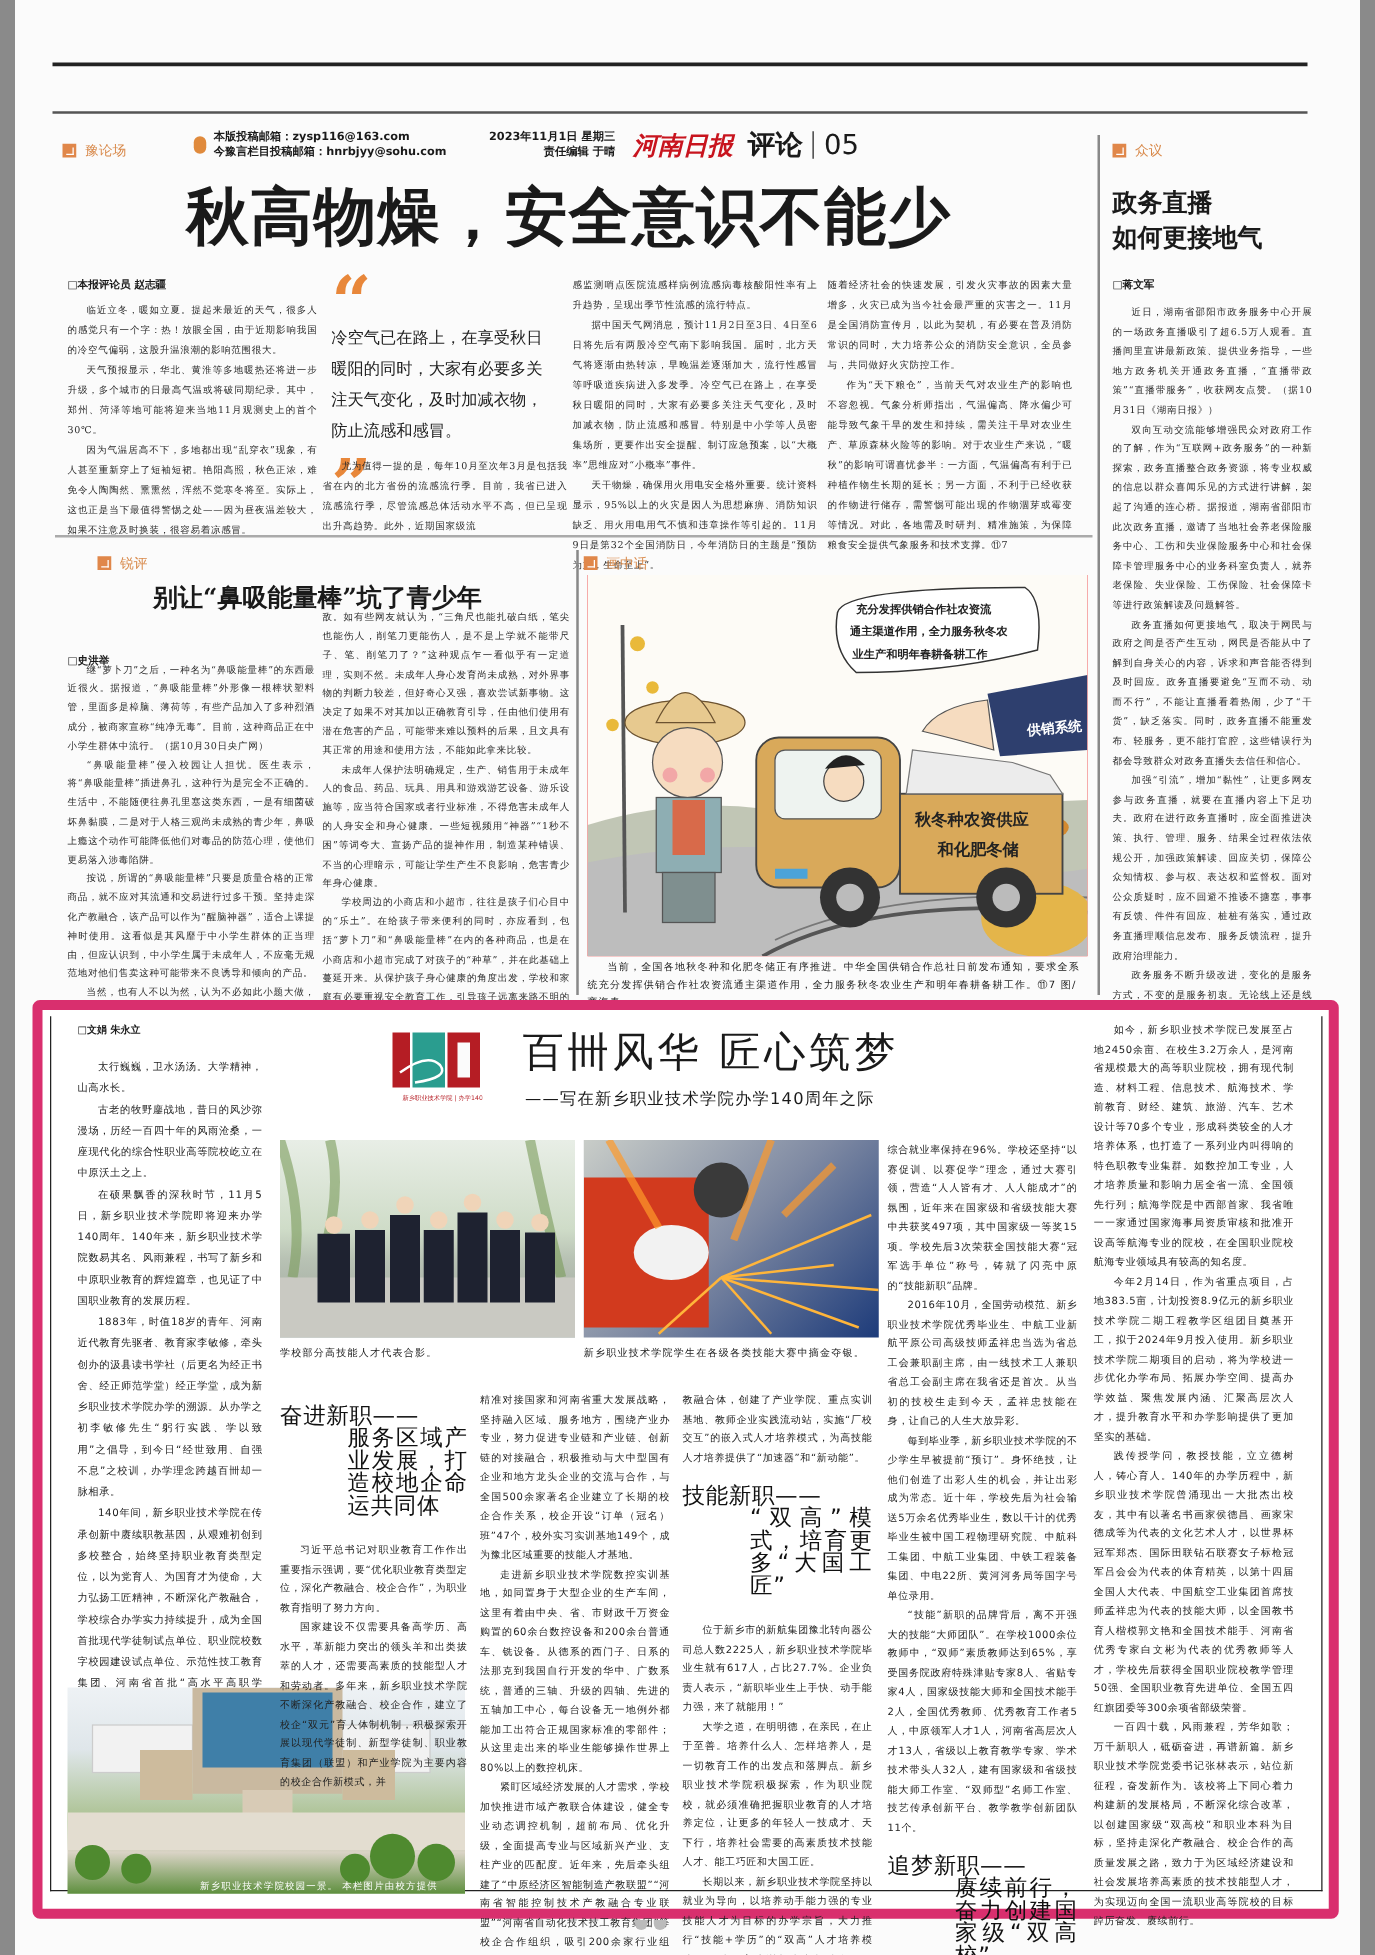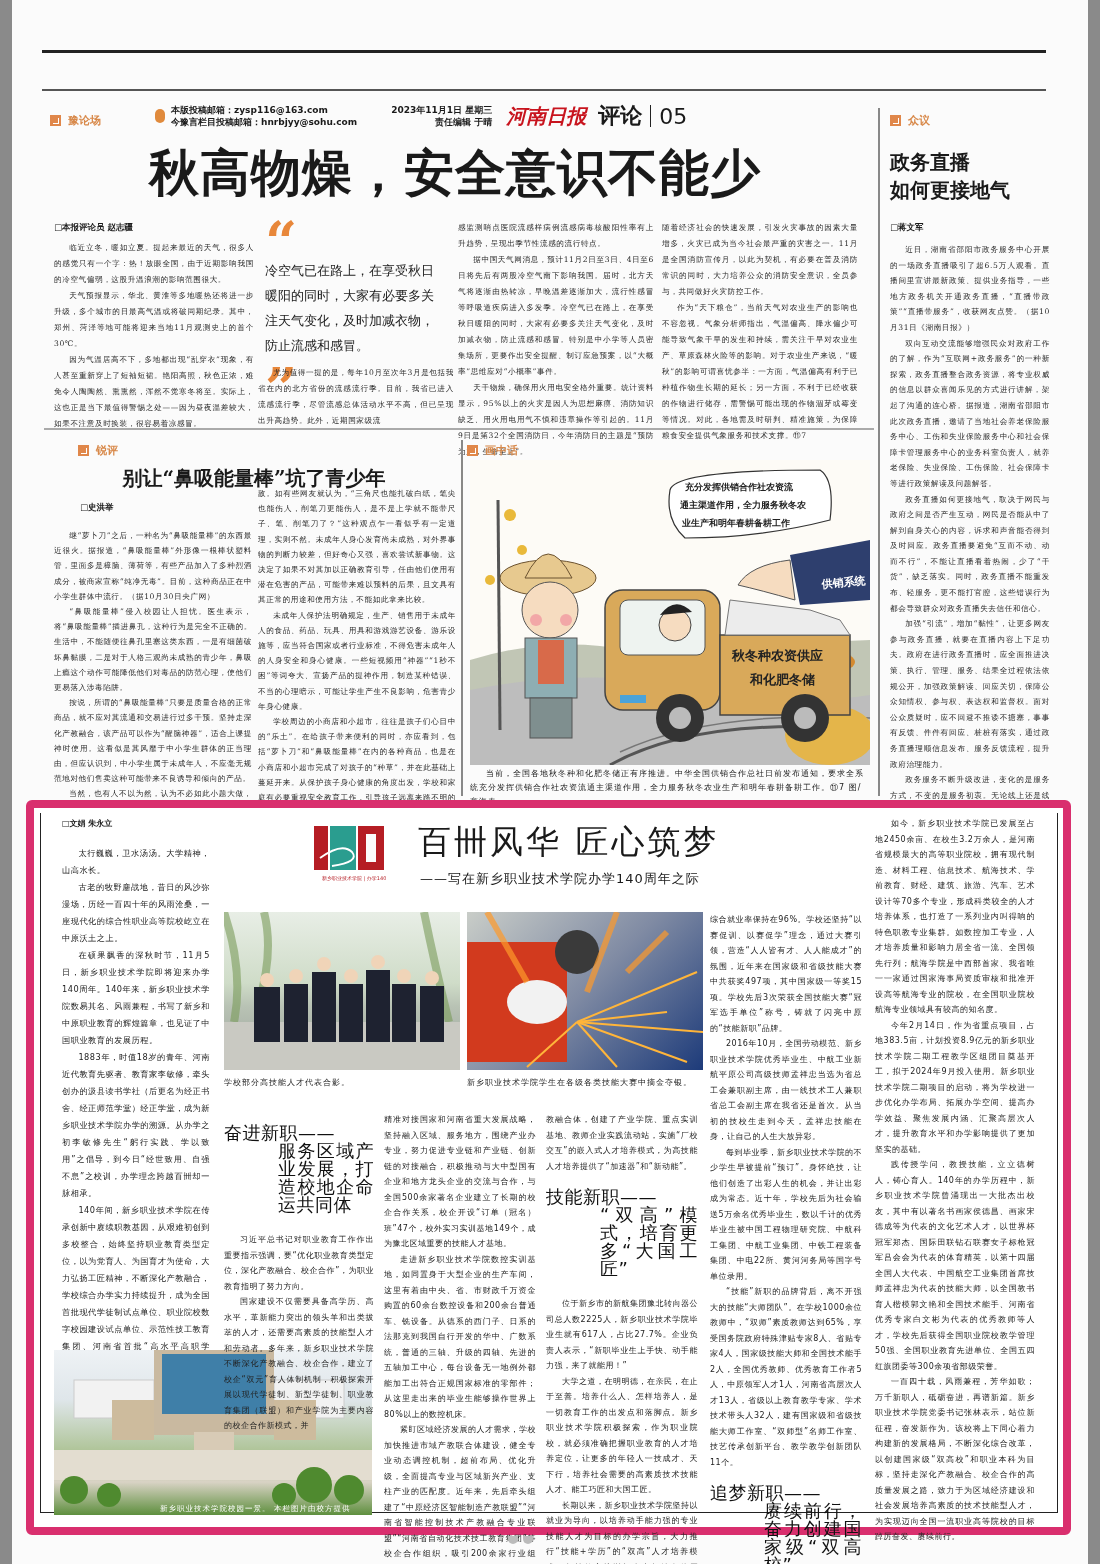--- a/index.html
+++ b/index.html
@@ -10,21 +10,21 @@
   .hdr-rule-bot { position: absolute; left: 42px; top: 89px; width: 1004px; height: 2px; background: #555; }
   .hdr { position: absolute; left: 155px; top: 57px; height: 30px; display: flex; align-items: center; font-size: 9px; margin-top: 44px; }
   .mail-icon { width: 10px; height: 14px; border-radius: 5px; background: #e08a3c; margin-right: 6px; }
   .mail-lines { line-height: 12px; font-weight: bold; }
   .date-block { margin-left: 34px; line-height: 12px; font-weight: bold; text-align: right; }
   .brand { margin-left: 14px; font-family: "DejaVu Serif", serif; font-style: italic; color: #c8141e; font-size: 20px; font-weight: bold; }
   .section-name { margin-left: 12px; font-size: 22px; font-weight: bold; }
   .sep { margin: 0 8px; width: 1px; height: 22px; background: #222; }
   .page-no { font-size: 22px; }
 
-  .tag { display: flex; align-items: center; font-size: 11px; color: #d8894a; font-weight: bold; }
+  .tag { display: flex; align-items: center; font-size: 11px; color: #d8894a; font-weight: normal; }
   .tag .sq { width: 11px; height: 11px; background: #e0874a; margin-right: 7px; position: relative; }
   .tag .sq:after { content: ""; position: absolute; right: 2px; bottom: 2px; width: 5px; height: 5px; border-right: 1.5px solid #fff; border-bottom: 1.5px solid #fff; }
 
   .body-text { font-family: "DejaVu Serif", serif; font-size: 7.6px; line-height: 16px; letter-spacing: 0.6px; color: #2a2a2a; text-align: justify; }
   .body-text p { text-indent: 2em; }
   .byline { font-size: 8.5px; font-weight: bold; }
 
   
   .top-tag { position: absolute; left: 50px; top: 113px; }
   .main-title { position: absolute; left: 50px; top: 140px; width: 810px; text-align: center; font-family: "DejaVu Serif", serif; font-size: 50px; font-weight: bold; letter-spacing: 1px; }
@@ -35,21 +35,21 @@
   .quote-text { font-size: 13px; line-height: 25px; color: #222; margin-top: 6px; }
   .divider-h { position: absolute; height: 2px; background: #aaa; }
   .divider-v { position: absolute; width: 2px; background: #888; }
 
   .right-tag { position: absolute; left: 890px; top: 113px; }
   .right-title { position: absolute; left: 890px; top: 148px; font-family: "DejaVu Serif", serif; font-size: 20px; line-height: 28px; font-weight: bold; }
   .right-byline { position: absolute; left: 890px; top: 222px; }
 
   .mid-tag-l { position: absolute; left: 54px; top: 443px; margin-left: 24px; }
   .mid-title { position: absolute; left: 54px; top: 465px; width: 400px; text-align: center; font-family: "DejaVu Serif", serif; font-size: 20px; font-weight: bold; }
-  .mid-byline { position: absolute; left: 54px; top: 502px; margin-left: 26px; }
+  .mid-byline { position: absolute; left: 54px; top: 523px; }
   .mid-tag-r { position: absolute; left: 467px; top: 443px; }
 
   .cartoon { position: absolute; left: 470px; top: 460px; width: 400px; height: 305px; overflow: hidden; background: #ef4444; }
   .caption-cartoon { position: absolute; left: 470px; top: 767px; width: 400px; font-size: 8px; line-height: 14px; letter-spacing: 1px; text-indent: 2em; }
 
   
   .pink-frame { position: absolute; left: 26px; top: 800px; width: 1045px; height: 735px; border: 8px solid #d92f6e; border-radius: 6px; background: #fff; }
   .pink-inner { position: absolute; left: 40px; top: 813px; width: 1018px; height: 700px; border: 1px solid #222; border-top: none; background: #fff; }
   .feat-byline { position: absolute; left: 62px; top: 818px; font-size: 8px; font-weight: bold; }
   .logo-140 { position: absolute; left: 312px; top: 822px; width: 74px; height: 62px; }

